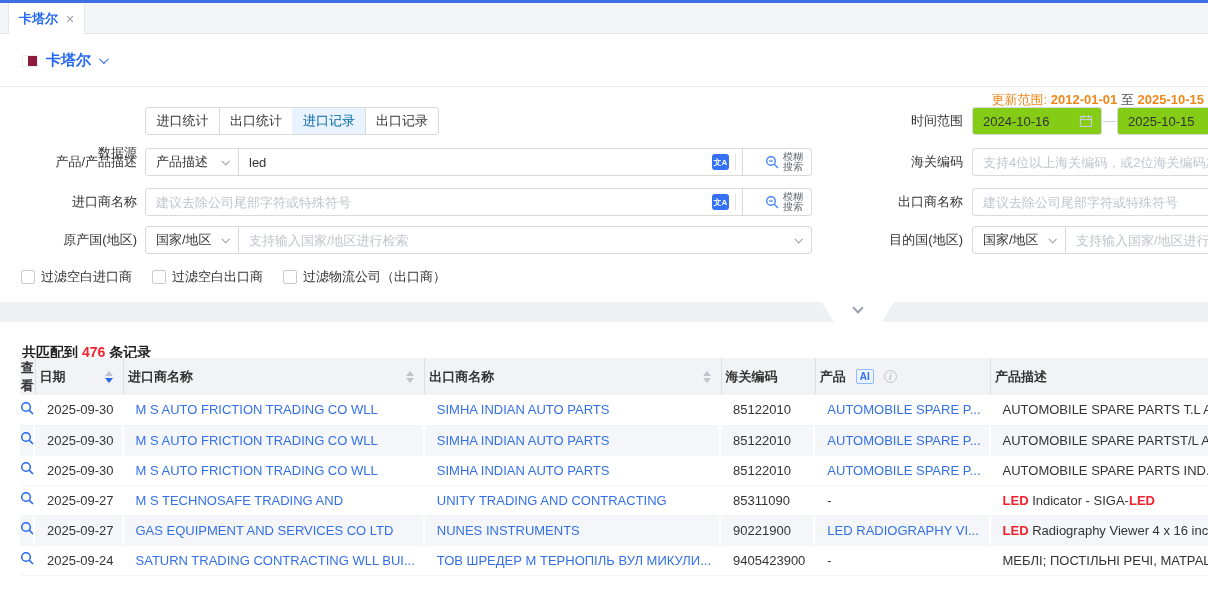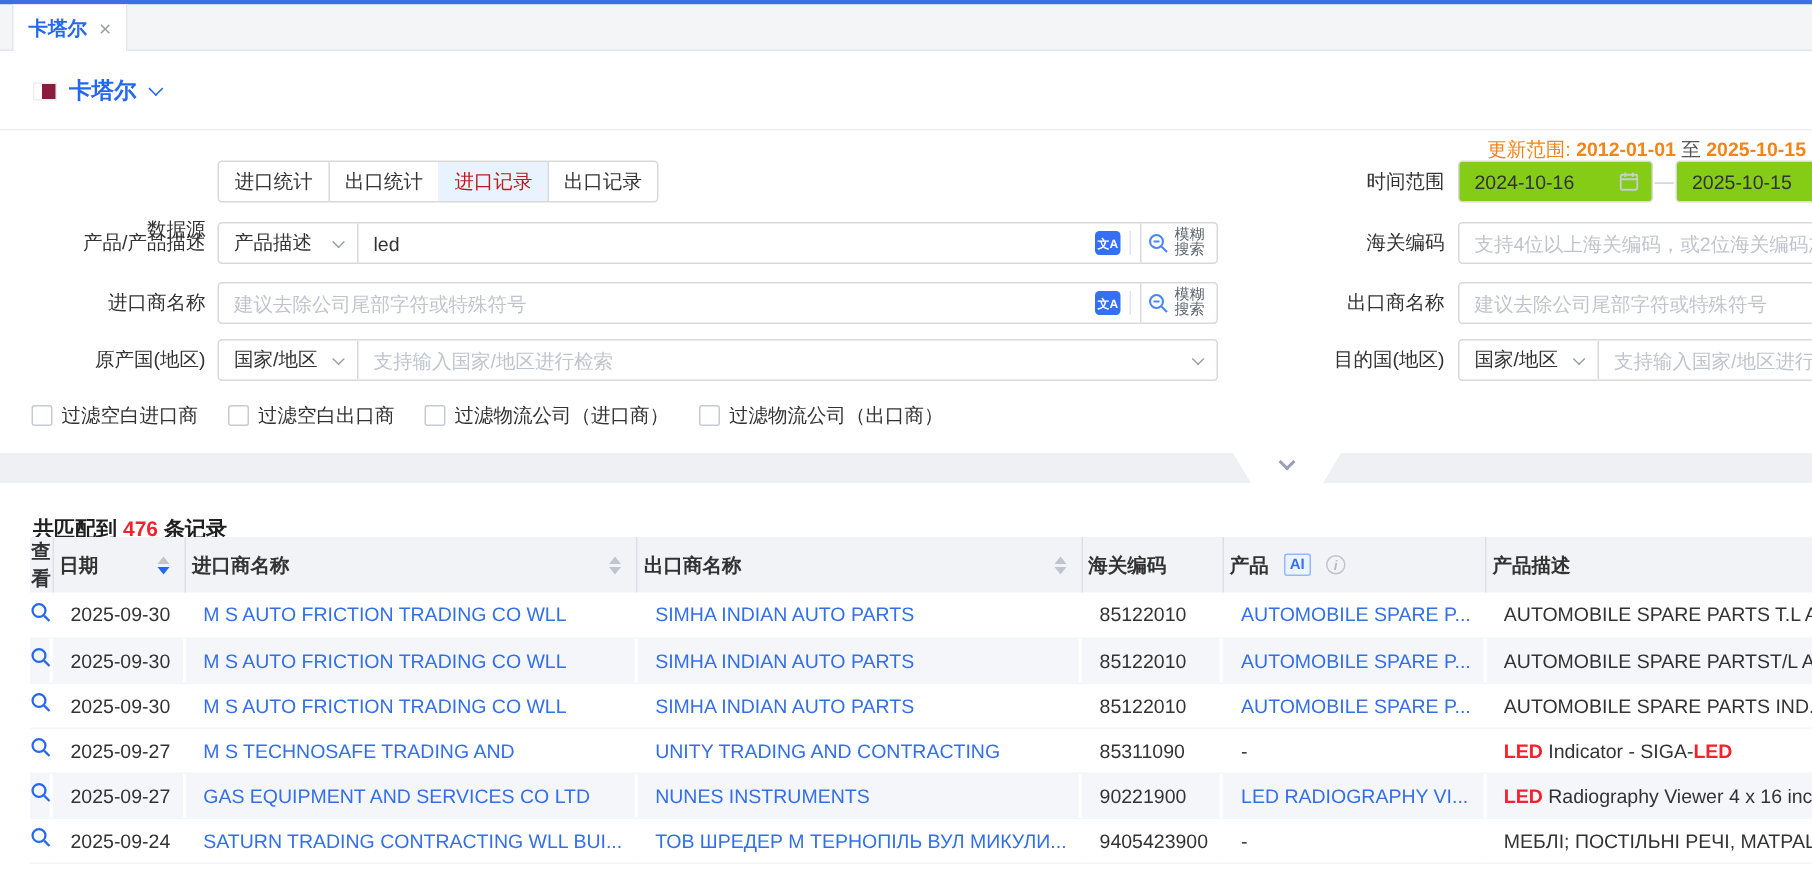--- a/index.html
+++ b/index.html
@@ -27,28 +27,28 @@
   .update b { font-weight:bold; }
   .update .zhi { color:#555; }
 
   
   .rlab { position:absolute; width:137px; text-align:right; color:#333; line-height:28px; }
   .rlab2 { position:absolute; width:130px; left:833px; text-align:right; color:#333; line-height:28px; }
   .field { position:absolute; height:28px; border:1px solid #d9d9d9; border-radius:3px; background:#fff; display:flex; align-items:center; }
   .seg { position:absolute; height:28px; border:1px solid #d9d9d9; border-radius:3px; display:flex; overflow:hidden; background:#fff; }
   .seg .opt { width:73px; text-align:center; line-height:26px; border-left:1px solid #d9d9d9; cursor:pointer; color:#333; }
   .seg .opt:first-child { border-left:none; }
-  .seg .opt.on { background:#e8f3ff; color:#b91c1c; border-left-color:#e8f3ff; }
+  .seg .opt.on { background:#e8f3ff; color:#0369a1; border-left-color:#e8f3ff; }
   .selpart { display:flex; align-items:center; justify-content:space-between; width:93px; padding:0 10px; border-right:1px solid #d9d9d9; height:100%; cursor:pointer; color:#333; }
   .chevg { display:inline-block; width:6px; height:6px; border-right:1.4px solid #9aa0aa; border-bottom:1.4px solid #9aa0aa; transform:rotate(45deg) translateY(-1px); }
   input.real { flex:1; min-width:0; border:none; outline:none; background:transparent; font:inherit; color:#333; padding:0 10px; height:100%; }
   input.real::placeholder { color:#c0c4cc; }
   .ticon { width:17px; height:16px; background:#3370f5; border-radius:3px; color:#fff; font-size:8px; font-weight:bold; display:flex; align-items:center; justify-content:center; margin:0 6px; flex:none; cursor:pointer; }
   .vdiv { width:1px; height:16px; background:#e3e5e8; flex:none; }
-  .fuzzy { display:flex; align-items:center; height:100%; border-left:1px solid #d9d9d9; margin-left:6px; padding:0 6px 0 4px; cursor:pointer; flex:none; }
+  .fuzzy { display:flex; align-items:center; height:100%; border-left:1px solid #d9d9d9; margin-left:6px; padding:0 6px 0 22px; cursor:pointer; flex:none; }
   .fuzzy .txt { width:22px; font-size:10px; line-height:10px; color:#5f6670; margin-left:3px; }
   .dateinp { position:absolute; height:28px; border:1px solid #d9d9d9; border-radius:3px; background:#84cc16; display:flex; align-items:center; justify-content:space-between; padding:0 8px 0 10px; color:#333; }
   .dash { position:absolute; color:#c8ccd4; line-height:28px; }
   .endchev { margin-right:10px; flex:none; }
 
   
   .cbrow { position:absolute; left:21px; top:268px; display:flex; gap:20px; }
   .cbitem { display:flex; align-items:center; gap:6px; cursor:pointer; }
   .cb { width:14px; height:14px; border:1px solid #c6cad2; border-radius:2px; background:#fff; flex:none; }
 
@@ -198,24 +198,20 @@
   </div>
 
   <div class="cbrow">
     <span class="cbitem">
         <span class="cb"></span>
         <span>过滤空白进口商</span>
       </span>
     <span class="cbitem">
         <span class="cb"></span>
         <span>过滤空白出口商</span>
-      </span>
-    <span class="cbitem">
-        <span class="cb"></span>
-        <span>过滤物流公司（进口商）</span>
       </span>
     <span class="cbitem">
         <span class="cb"></span>
         <span>过滤物流公司（出口商）</span>
       </span>
   </div>
 
   <div class="band"></div>
   <div class="notch">
       <span class="c"></span>

